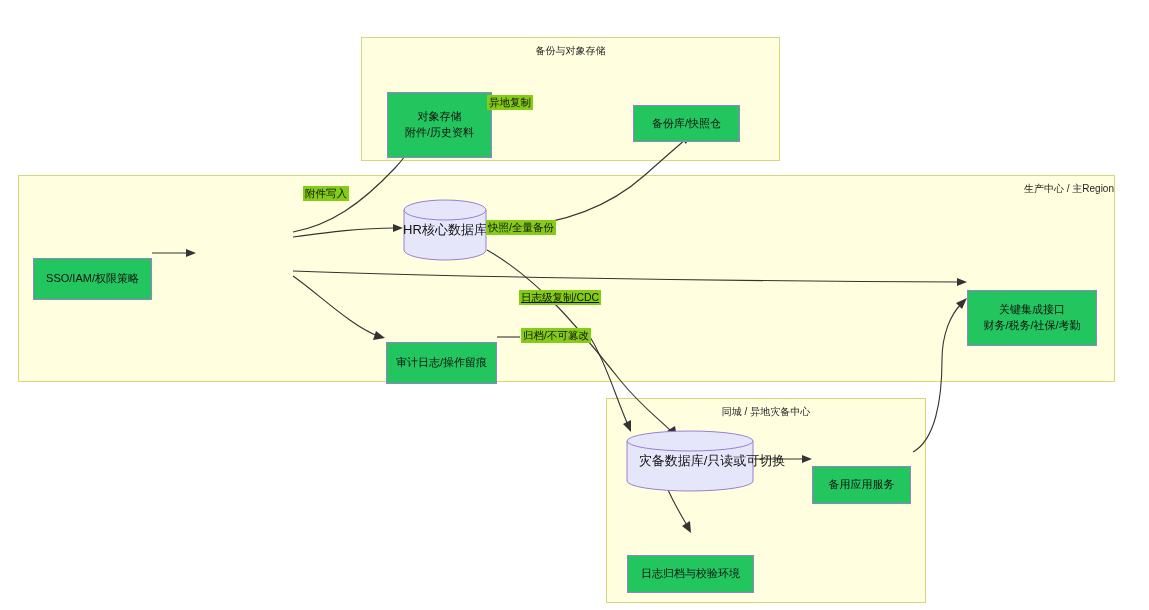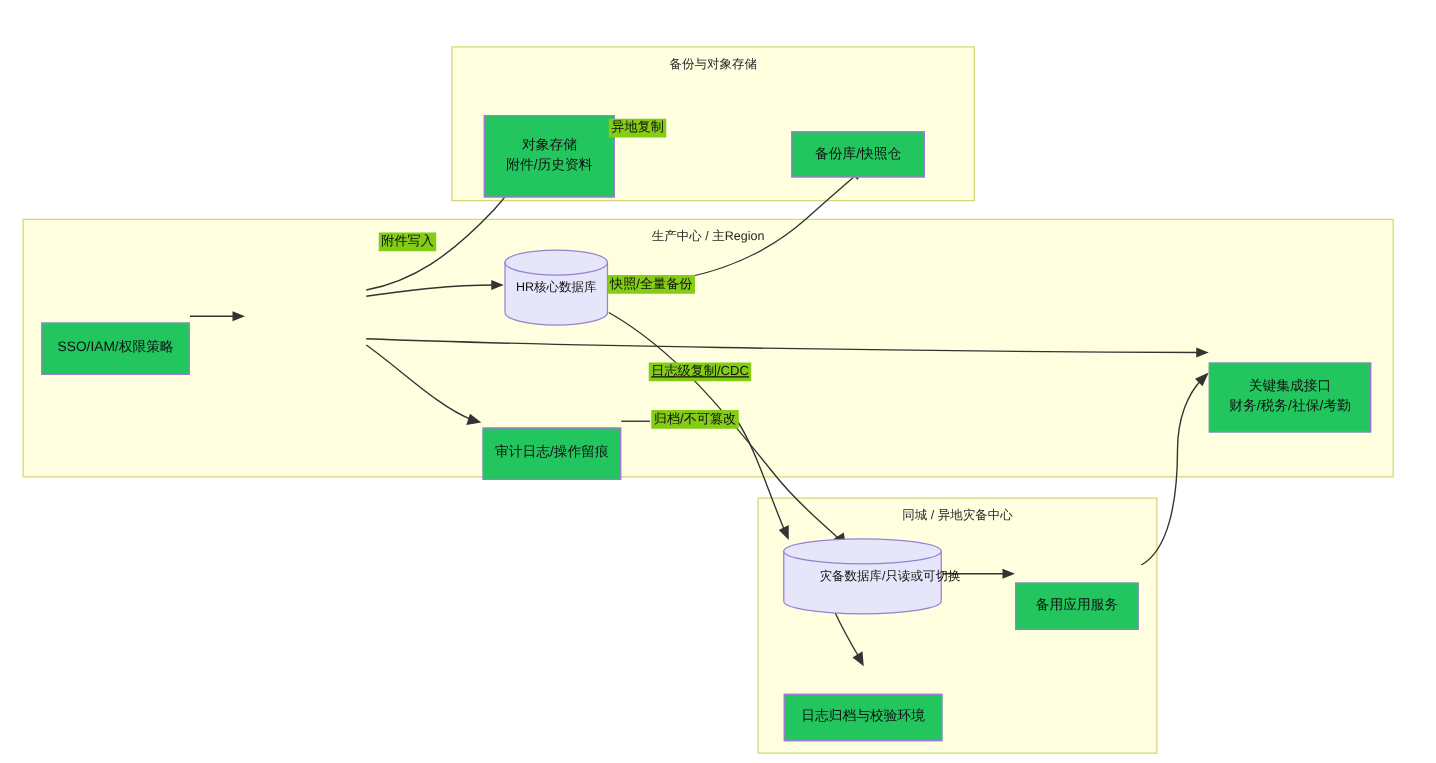--- a/index.html
+++ b/index.html
@@ -10,40 +10,40 @@
   .group-title{position:absolute;left:0;right:0;text-align:center;font-size:10px;color:#1f1f1f;white-space:nowrap;}
 
   .node{position:absolute;background:#22c55e;border:1px solid #9a7fd1;box-sizing:border-box;
         display:flex;flex-direction:column;align-items:center;justify-content:center;
         font-size:11px;color:#111111;line-height:1.45;text-align:center;margin-top:26px;}
   .node span{display:block;white-space:nowrap;}
 
   .cyl{position:absolute;}
   .cyl svg{position:absolute;left:0;top:0;}
   .cyl .cyl-label{position:absolute;left:0;right:0;top:50%;transform:translateY(-50%);
-        text-align:center;font-size:10px;color:#111111;white-space:nowrap;}
+        text-align:center;font-size:13px;color:#111111;white-space:nowrap;}
 
   #edges{position:absolute;left:0;top:0;width:1149px;height:610px;pointer-events:none;}
   #edges path{fill:none;stroke:#333333;stroke-width:1.1px;}
   #edges polygon{fill:#333333;}
 
   .elabel{position:absolute;background:#84cc16;color:#111111;font-size:10.5px;
           padding:1px 2px;white-space:nowrap;line-height:1.25;}
 </style>
 </head>
 <body>
 
 <div id="stage">
 
   <div class="group" style="left:361px;top:37px;width:419px;height:124px;">
     <div class="group-title" style="top:6px;">备份与对象存储</div>
   </div>
 
   <div class="group" style="left:18px;top:175px;width:1097px;height:207px;">
-    <div class="group-title" style="top:6px;">生产中心 / 主Region</div>
+    <div class="group-title" style="top:6px;text-align:right;">生产中心 / 主Region</div>
   </div>
 
   <div class="group" style="left:606px;top:398px;width:320px;height:205px;">
     <div class="group-title" style="top:6px;">同城 / 异地灾备中心</div>
   </div>
 
   <svg id="edges" viewBox="0 0 1149 610" xmlns="http://www.w3.org/2000/svg">
 
     <g>
       <path d="M152,253 L189,253"></path>

